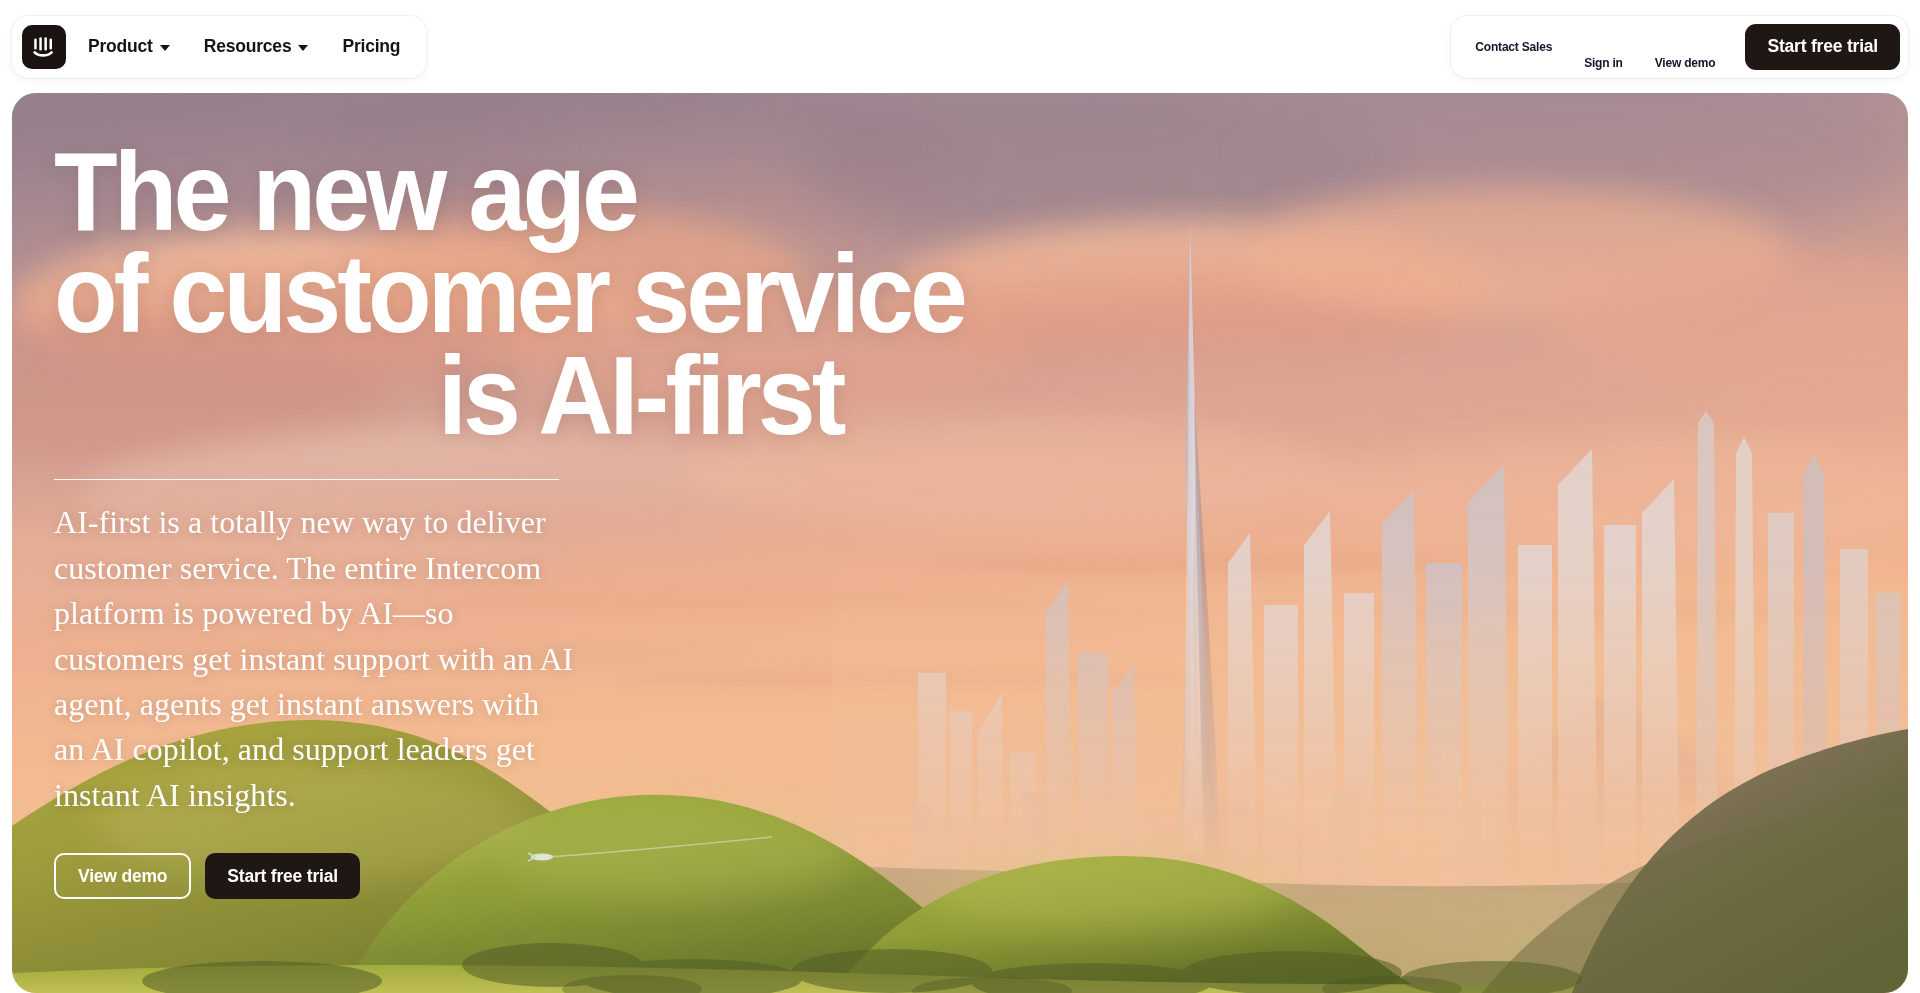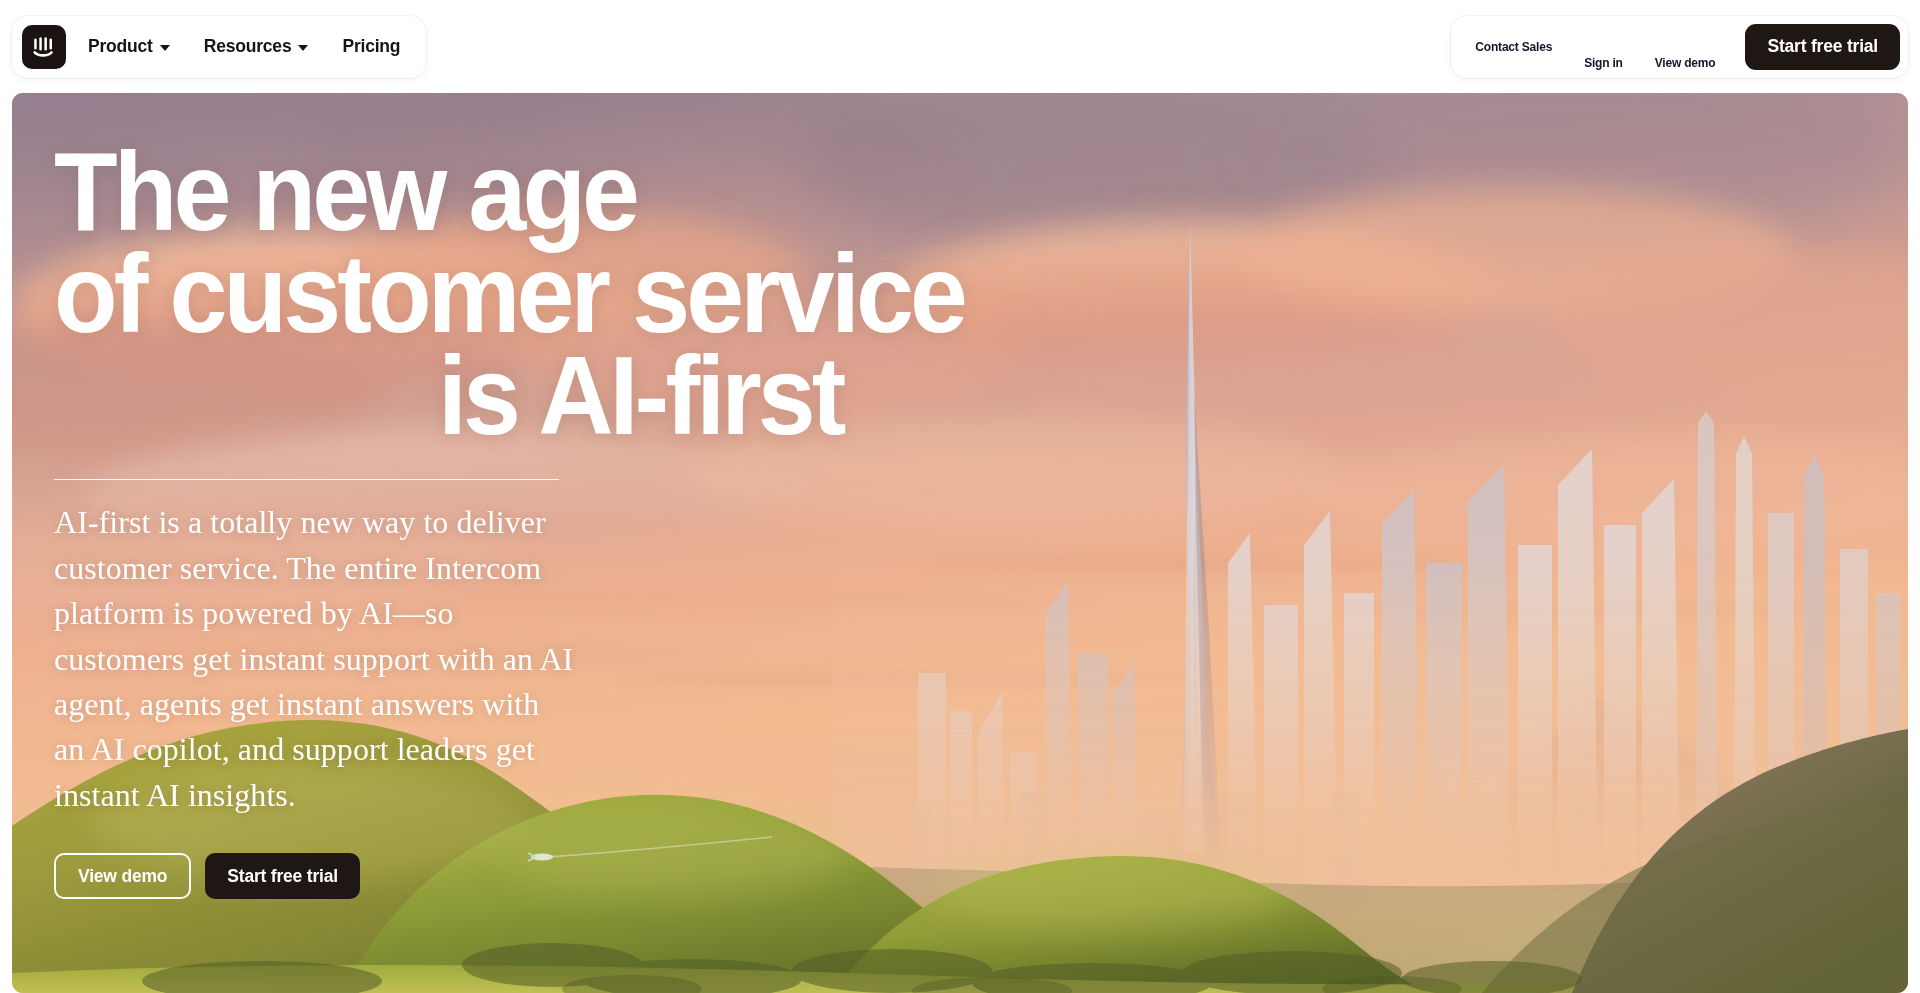--- a/index.html
+++ b/index.html
@@ -111,21 +111,21 @@
     align-items: center;
   }
 
   
   .hero {
     position: absolute;
     top: 93px;
     left: 12px;
     width: 1896px;
     height: 900px;
-    border-radius: 11px;
+    border-radius: 24px;
     overflow: hidden;
   }
 
   .hero-bg {
     position: absolute;
     inset: 0;
     width: 100%;
     height: 100%;
     display: block;
   }

